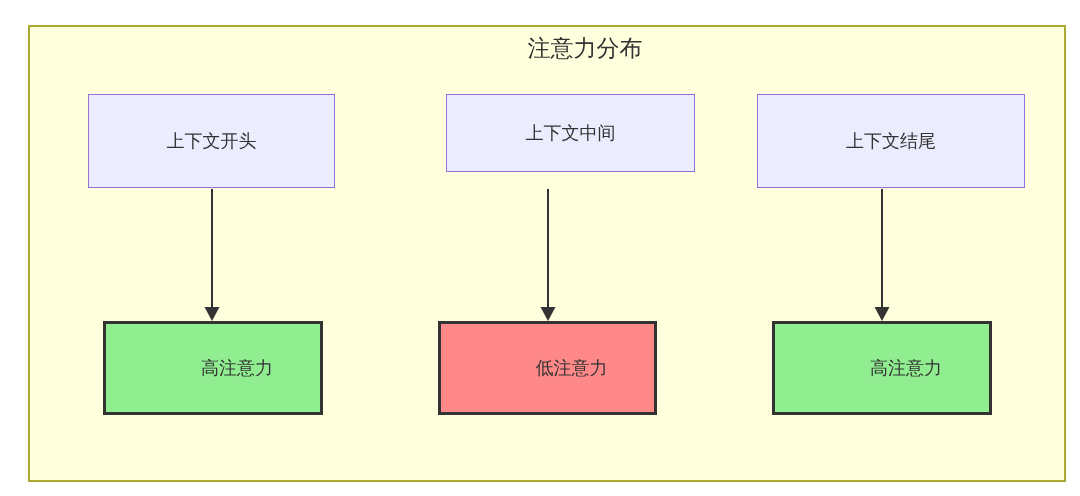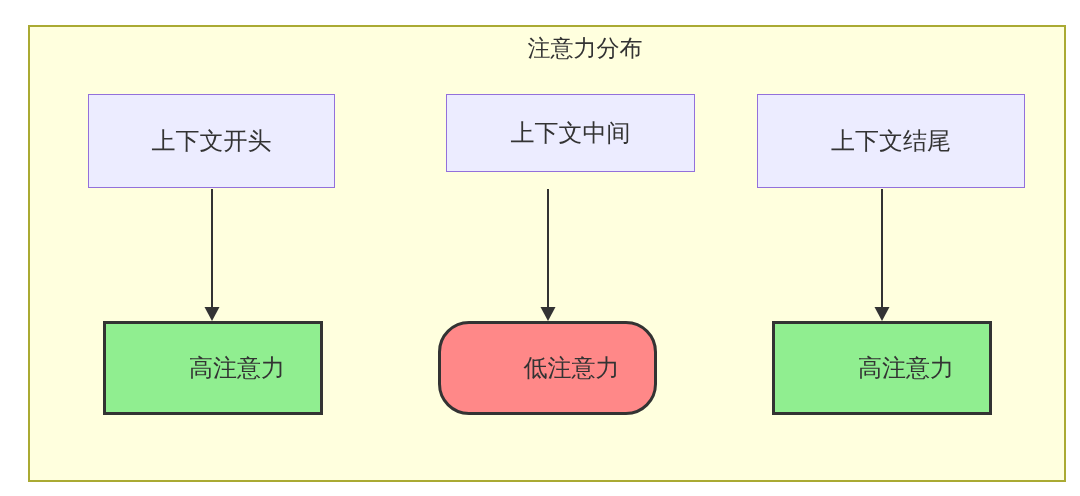--- a/index.html
+++ b/index.html
@@ -38,33 +38,33 @@
     font-weight: 400;
     padding-left: 38px;
   }
   
   .node {
     position: absolute;
     box-sizing: border-box;
     display: flex;
     align-items: center;
     justify-content: center;
-    font-size: 24px;
+    font-size: 18px;
     color: var(--text);
   }
   .node.source {
     background: var(--source_fill);
     border: 1.5px solid var(--source_border);
   }
   .node.target {
     border: 3px solid var(--target_border);
     padding-left: 48px;
   }
   .node.target[data-level="high"] { background: var(--high_fill); }
-  .node.target[data-level="low"]  { background: var(--low_fill); border-radius: 31px; }
+  .node.target[data-level="low"]  { background: var(--low_fill); }
 
   .src1 { left: 88px;  top: 94px;  width: 247px; height: 94px; }
   .src2 { left: 446px; top: 94px;  width: 249px; height: 78px; }
   .src3 { left: 757px; top: 94px;  width: 268px; height: 94px; }
   .tgt1 { left: 103px; top: 321px; width: 220px; height: 94px; }
   .tgt2 { left: 438px; top: 321px; width: 219px; height: 94px; }
   .tgt3 { left: 772px; top: 321px; width: 220px; height: 94px; }
 
   
   .edges {

